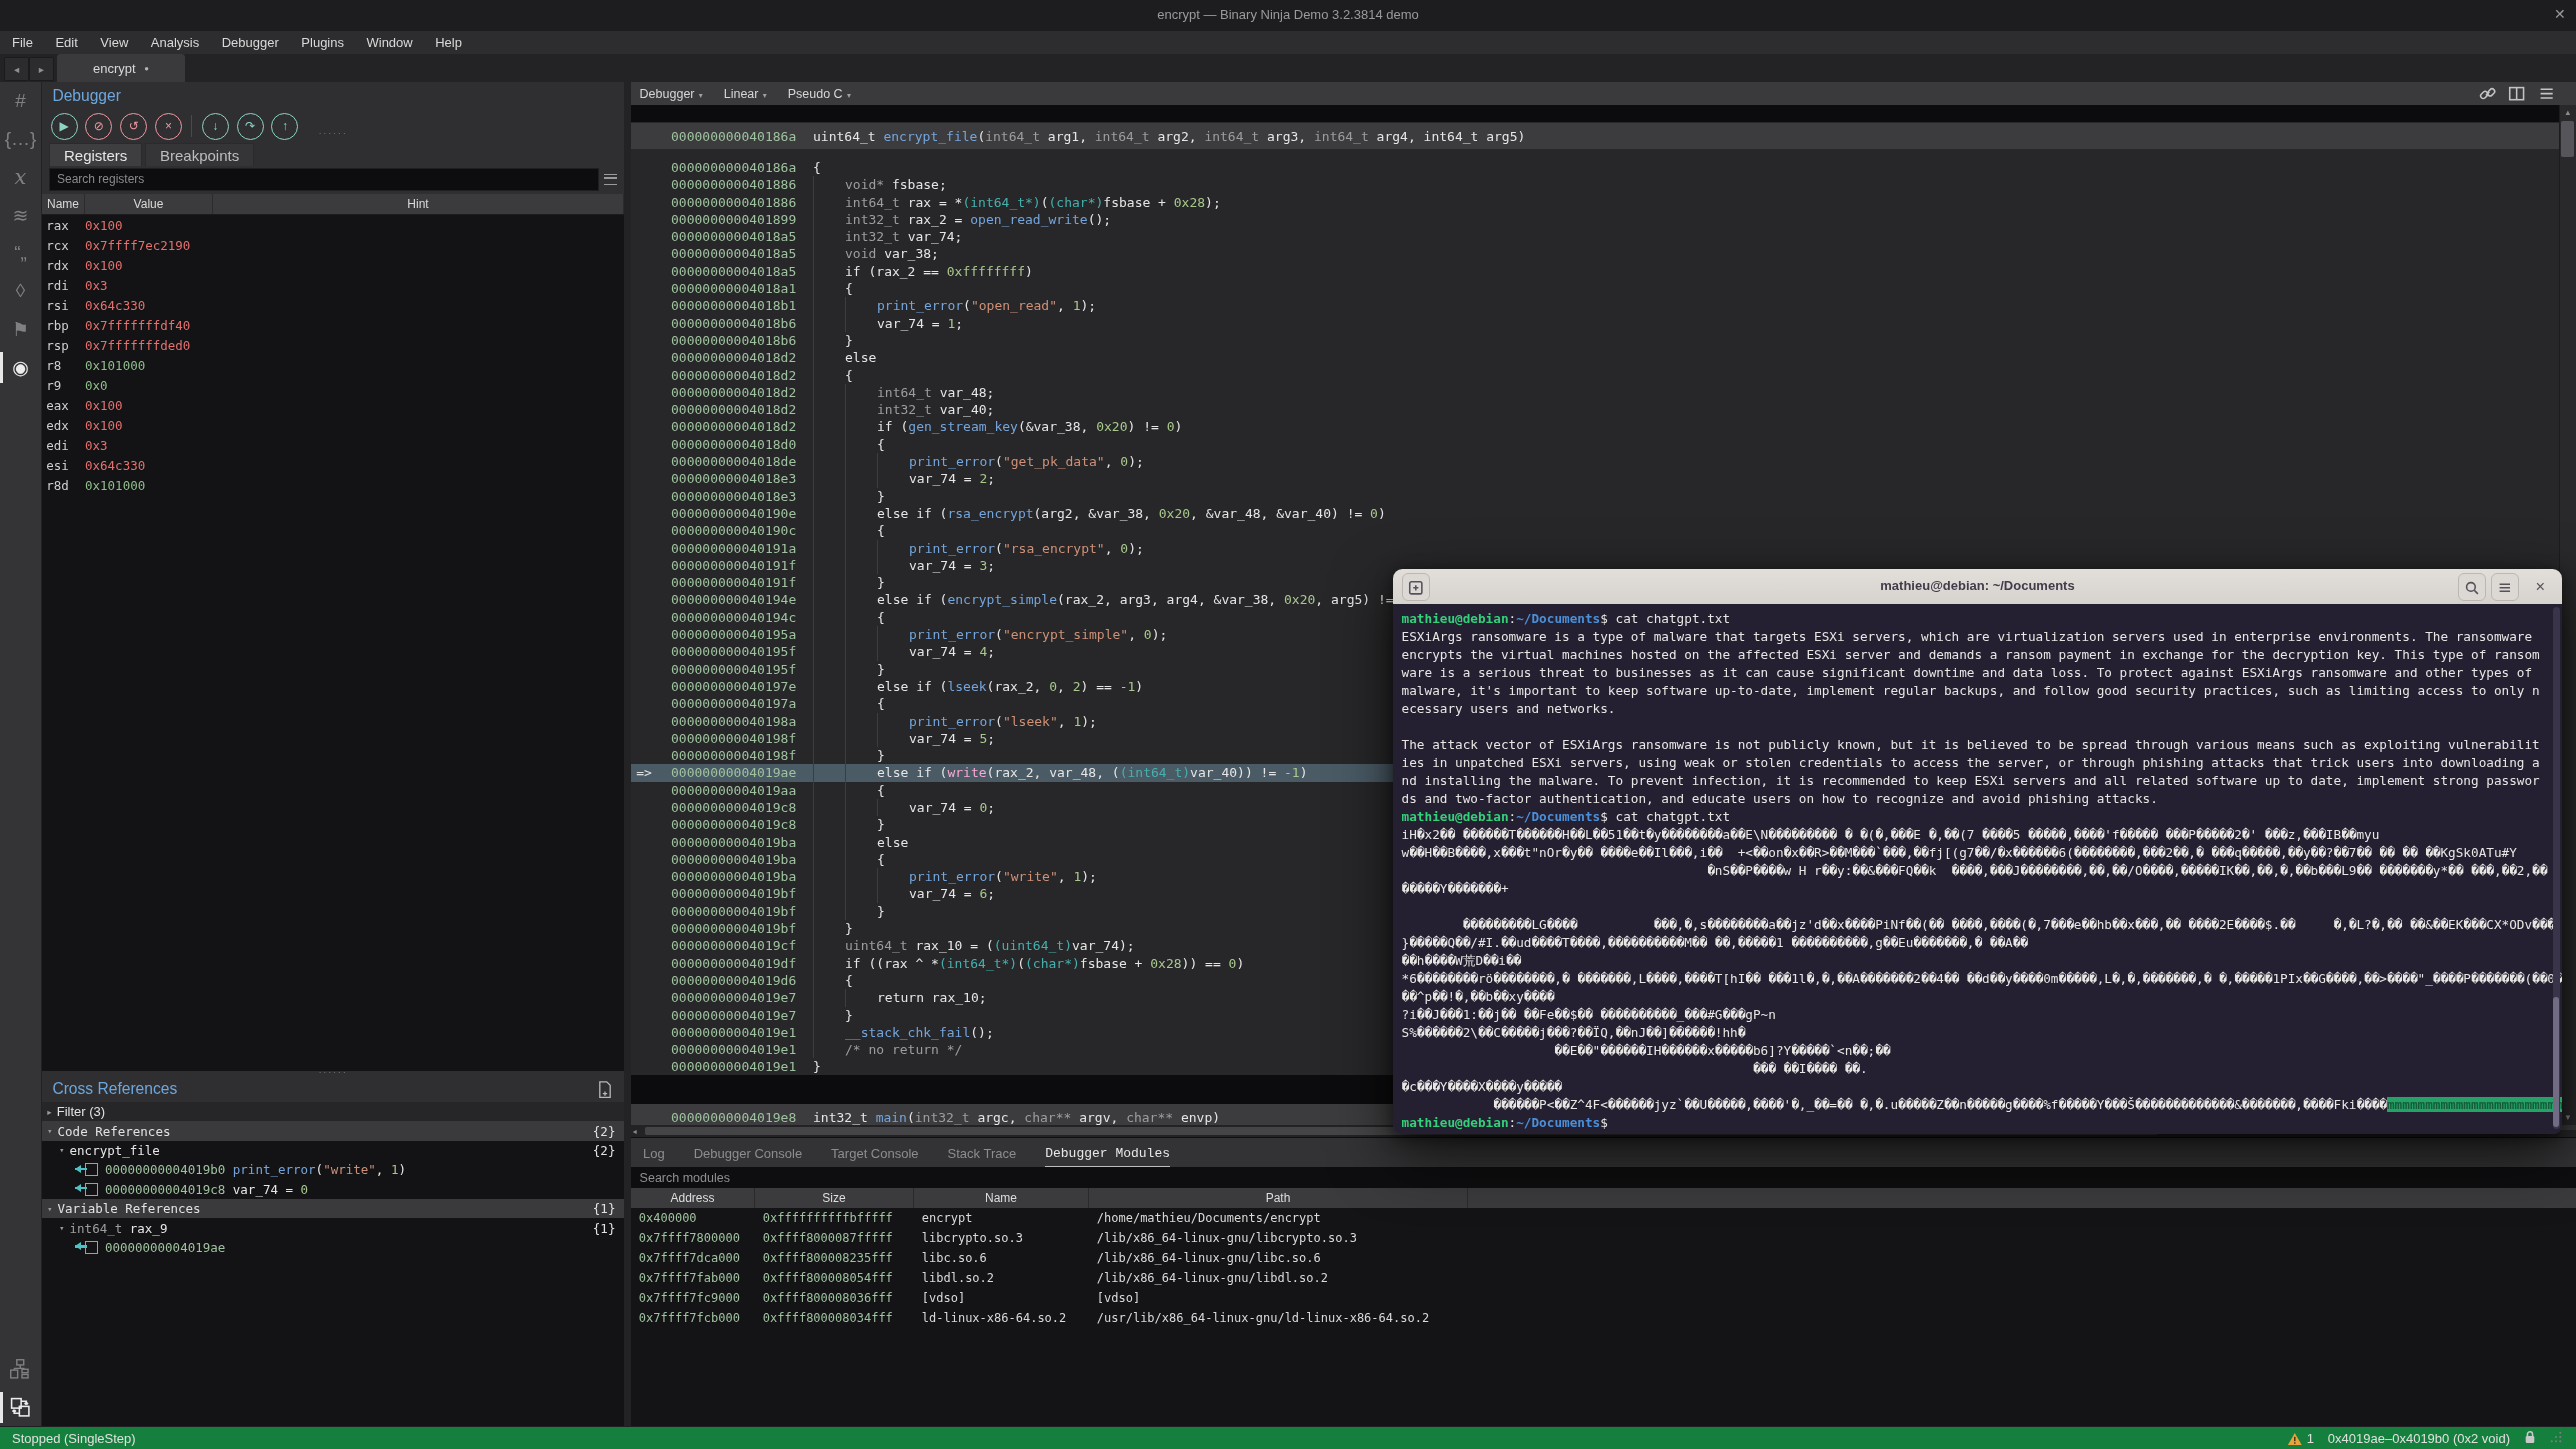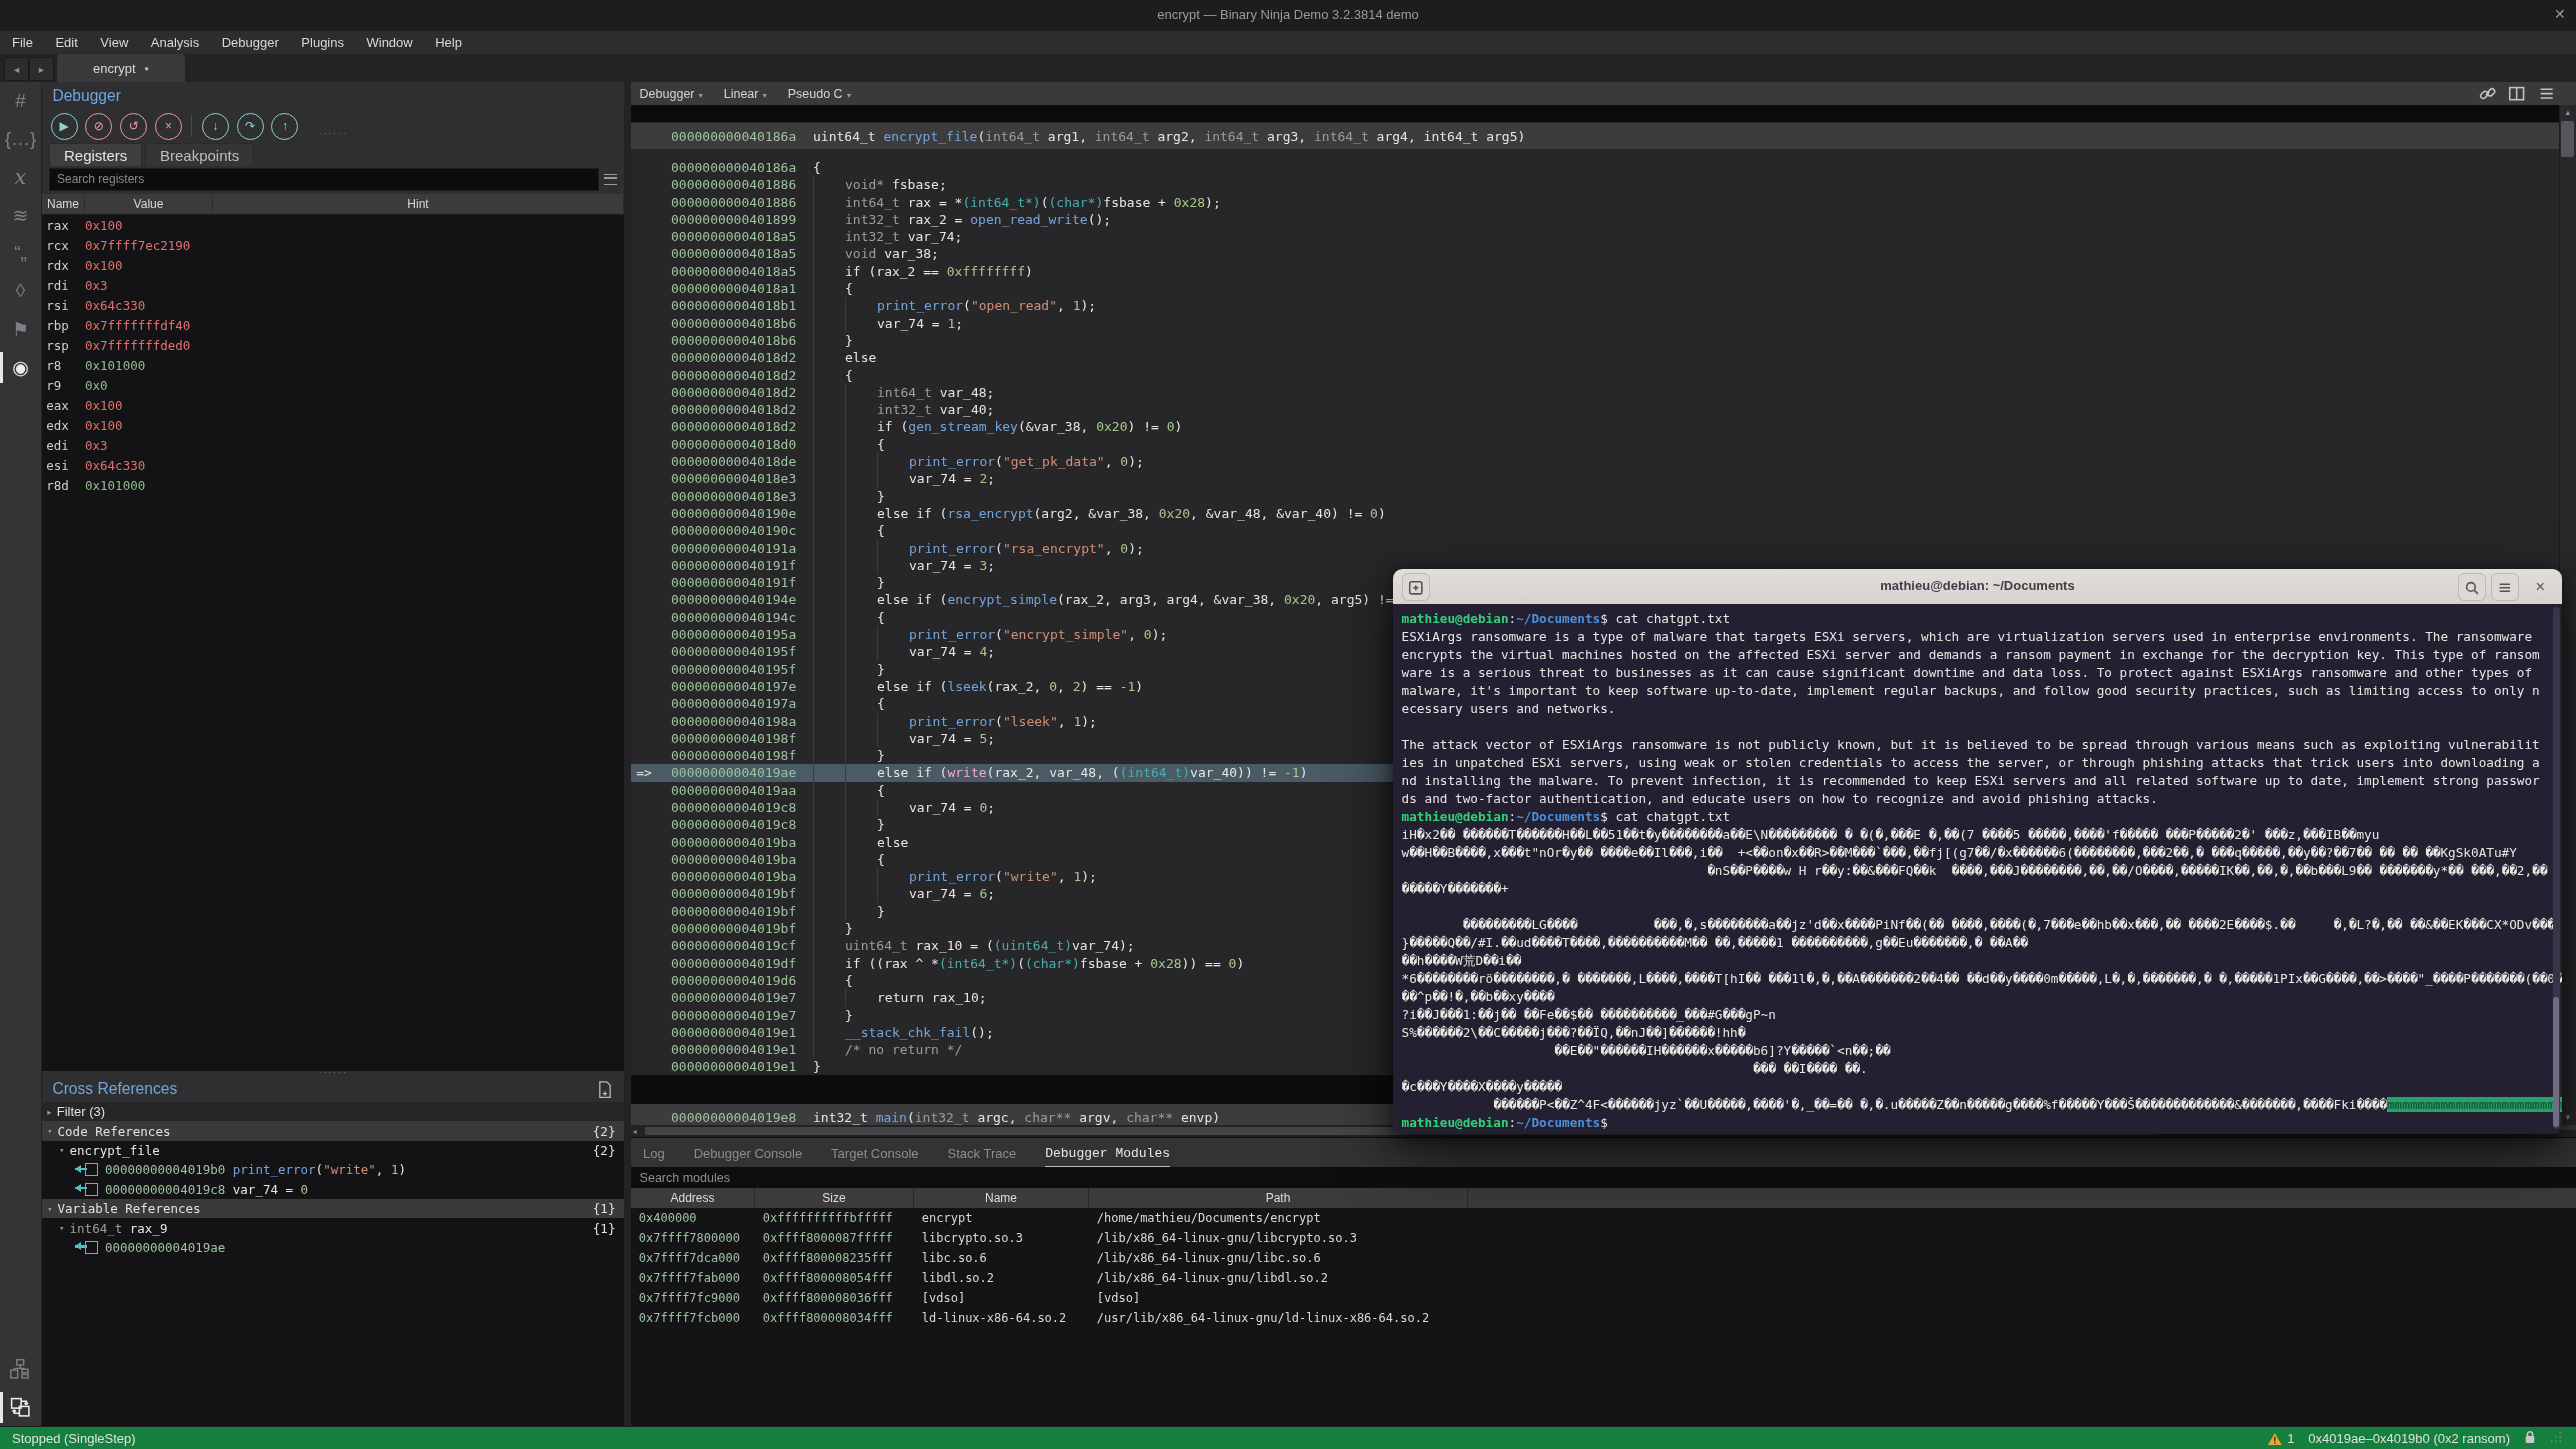--- a/index.html
+++ b/index.html
@@ -436,21 +436,21 @@
     <span id="status-left">Stopped (SingleStep)</span>
     <span id="status-right">
       <span id="warn-count">
         <svg width="15.6" height="14" viewBox="0 0 18 16">
             <path d="M9 1 L17 15 H1 Z" fill="#e8a33d"></path>
             <rect x="8.2" y="5.5" width="1.6" height="5" fill="#3a2a10"></rect>
             <rect x="8.2" y="11.8" width="1.6" height="1.7" fill="#3a2a10"></rect>
           </svg>
         <span>1</span>
       </span>
-      <span>0x4019ae–0x4019b0 (0x2 ransom)</span>
+      <span>0x4019ae–0x4019b0 (0x2 void)</span>
       <span>
         <svg width="12" height="14.7" viewBox="0 0 14 17">
             <rect x="2" y="7" width="10" height="8" rx="1.5" fill="#c9c9cb"></rect>
             <path d="M4 7 V5 a3 3 0 0 1 6 0 V7" stroke="#c9c9cb" fill="none" stroke-width="1.8"></path>
           </svg>
       </span>
       <span class="grip-corner">
         <svg width="12" height="12" viewBox="0 0 14 14">
             <g fill="#7d7d80">
               <circle cx="12" cy="2" r="1.2"></circle>

